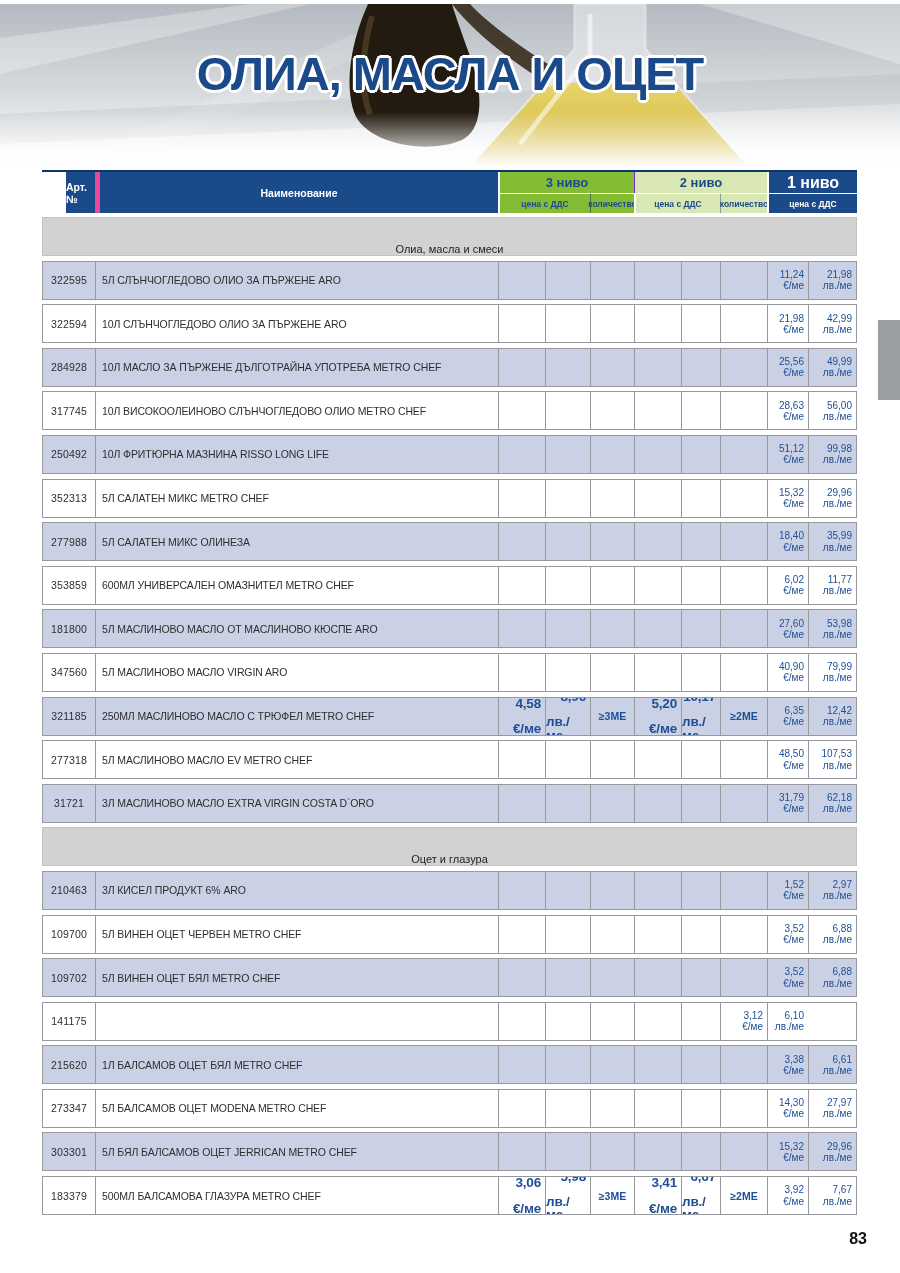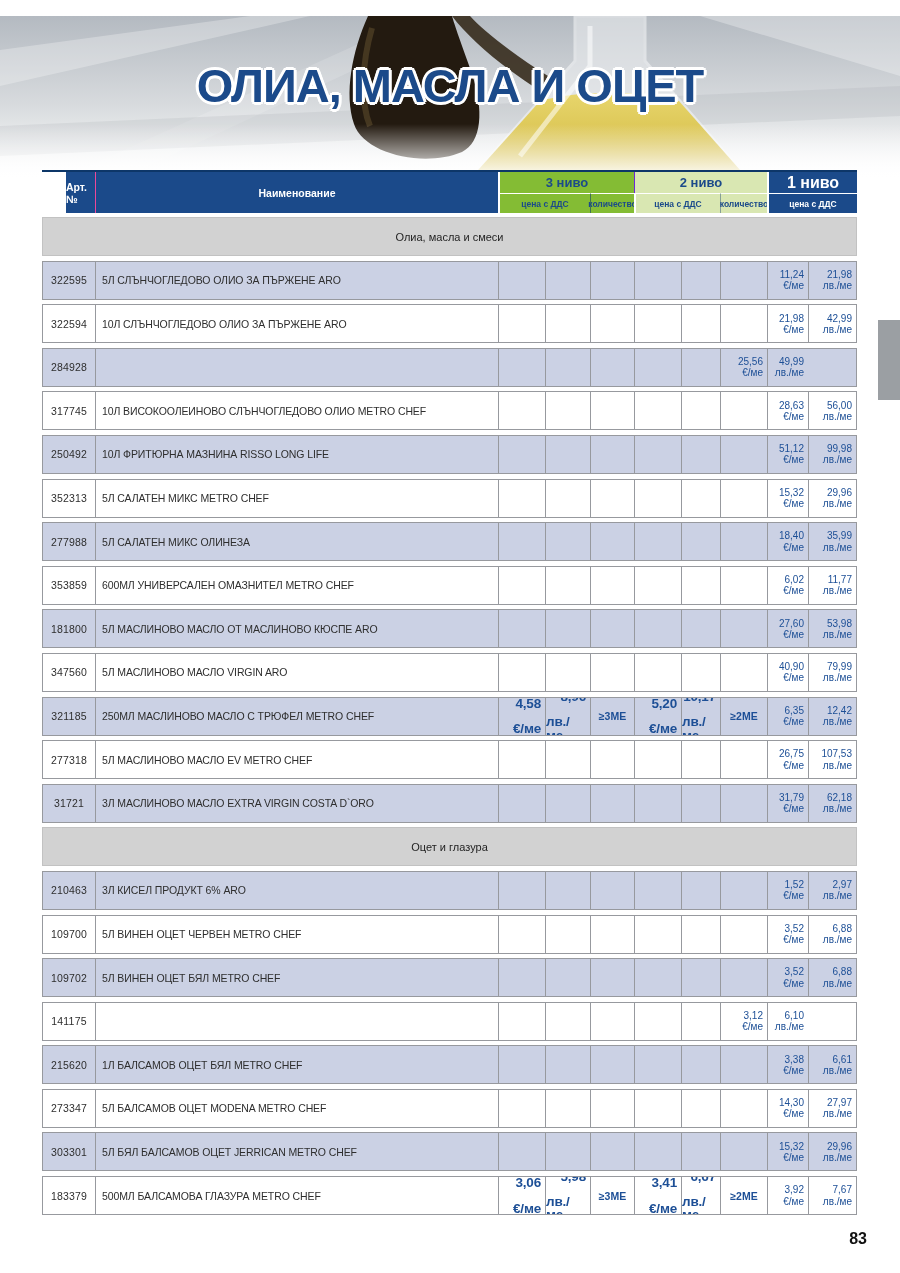--- a/index.html
+++ b/index.html
@@ -2,56 +2,56 @@
 <html lang="bg" style="--brand-blue: #1B4A8A; --green-level3: #84BC34; --green-level2: #D9E7B2; --row-alt: #CBD1E4; --section-gray: #D2D2D2; --price-blue: #1D4F96; --border-gray: #97999E; --tab-gray: #9B9FA3;"><head>
 <meta charset="utf-8">
 <style>
   html,body{margin:0;padding:0;}
   body{
     width:900px;height:1273px;position:relative;overflow:hidden;
     background:#ffffff;
     font-family:"Liberation Sans","DejaVu Sans",sans-serif;
   }
   
-  .hero{position:absolute;left:0;top:16px;width:900px;height:163px;overflow:hidden;}
+  .hero{position:absolute;left:0;top:4px;width:900px;height:163px;overflow:hidden;}
   .hero svg{display:block;}
   .hero h1{
     position:absolute;left:0;right:0;top:42px;margin:0;text-align:center;
     font-size:47px;font-weight:bold;letter-spacing:-1px;
     color:var(--brand-blue,#1B4A8A);
     text-shadow:-2px -2px 0 #fff,2px -2px 0 #fff,-2px 2px 0 #fff,2px 2px 0 #fff,
                 -3px 0 0 #fff,3px 0 0 #fff,0 -3px 0 #fff,0 3px 0 #fff;
   }
   
   .catalog{position:absolute;left:42px;top:170px;width:815px;}
   .thead{
     display:grid;
     grid-template-columns:53px 403px 47px 45px 44px 47px 39px 47px 41px 49px;
     grid-template-rows:21px 20px;
     border-top:2px solid #0d3668;
     margin-bottom:4px;
   }
   .th{display:flex;align-items:center;justify-content:center;font-weight:bold;
       background:var(--brand-blue,#1B4A8A);color:#fff;}
   .th-art{grid-row:1/3;grid-column:1;font-size:10.5px;margin-left:24px;}
-  .th-name{grid-row:1/3;grid-column:2;font-size:10.5px;border-left:1px solid #ec4899;}
+  .th-name{grid-row:1/3;grid-column:2;font-size:10.5px;border-left:5px solid #ec4899;}
   .th-l3{grid-row:1;grid-column:3/6;background:var(--green-level3,#84BC34);color:var(--brand-blue,#1B4A8A);font-size:13px;border-left:2px solid #fff;}
   .th-l2{grid-row:1;grid-column:6/9;background:var(--green-level2,#D9E7B2);color:var(--brand-blue,#1B4A8A);font-size:13px;border-left:1px solid #6d28d9;}
   .th-l1{grid-row:1;grid-column:9/11;font-size:16px;border-left:2px solid #fff;}
   .th-sub{font-size:8.5px;border-top:1px solid #fff;}
   .th-p3{grid-row:2;grid-column:3/5;background:var(--green-level3,#84BC34);color:var(--brand-blue,#1B4A8A);border-left:2px solid #fff;}
   .th-q3{grid-row:2;grid-column:5;background:var(--green-level3,#84BC34);color:var(--brand-blue,#1B4A8A);border-left:1px solid rgba(13,54,104,.55);}
   .th-p2{grid-row:2;grid-column:6/8;background:var(--green-level2,#D9E7B2);color:var(--brand-blue,#1B4A8A);border-left:2px solid #fff;}
   .th-q2{grid-row:2;grid-column:8;background:var(--green-level2,#D9E7B2);color:var(--brand-blue,#1B4A8A);border-left:1px solid rgba(13,54,104,.4);}
   .th-p1{grid-row:2;grid-column:9/11;border-left:2px solid #fff;}
 
   .section{
     box-sizing:border-box;height:39px;margin-bottom:4.6px;
     background:var(--section-gray,#D2D2D2);border:1px solid #c2c2c2;
-    display:flex;align-items:center;justify-content:center;
+    display:flex;align-items:flex-end;justify-content:center;
     font-size:11px;color:#1f1f1f;
   }
   .row{
     box-sizing:border-box;height:39px;margin-bottom:4.6px;
     display:grid;
     grid-template-columns:52px 403px 47px 45px 44px 47px 39px 47px 41px 48px;
     border:1px solid var(--border-gray,#97999E);
     background:#fff;
   }
   .row.alt{background:var(--row-alt,#CBD1E4);}
@@ -181,20 +181,21 @@
             <span class="val">21,98</span>
             <span class="unit">€/ме</span>
           </div>
     <div class="cell price">
             <span class="val">42,99</span>
             <span class="unit">лв./ме</span>
           </div>
   </div>
         <div class="row alt">
     <div class="cell art">284928</div>
+    <div class="cell name">10Л МАСЛО ЗА ПЪРЖЕНЕ ДЪЛГОТРАЙНА УПОТРЕБА METRO CHEF</div>
     <div class="cell price">
             <span class="val"></span>
             <span class="unit"></span>
           </div>
     <div class="cell price">
             <span class="val"></span>
             <span class="unit"></span>
           </div>
     <div class="cell qty"></div>
     <div class="cell price">
@@ -470,21 +471,21 @@
     <div class="cell price">
             <span class="val"></span>
             <span class="unit"></span>
           </div>
     <div class="cell price">
             <span class="val"></span>
             <span class="unit"></span>
           </div>
     <div class="cell qty"></div>
     <div class="cell price">
-            <span class="val">26,75</span>
+            <span class="val">48,50</span>
             <span class="unit">€/ме</span>
           </div>
     <div class="cell price">
             <span class="val">107,53</span>
             <span class="unit">лв./ме</span>
           </div>
   </div>
         <div class="row alt">
     <div class="cell art">31721</div>
     <div class="cell name">3Л МАСЛИНОВО МАСЛО EXTRA VIRGIN COSTA D`ORO</div>

